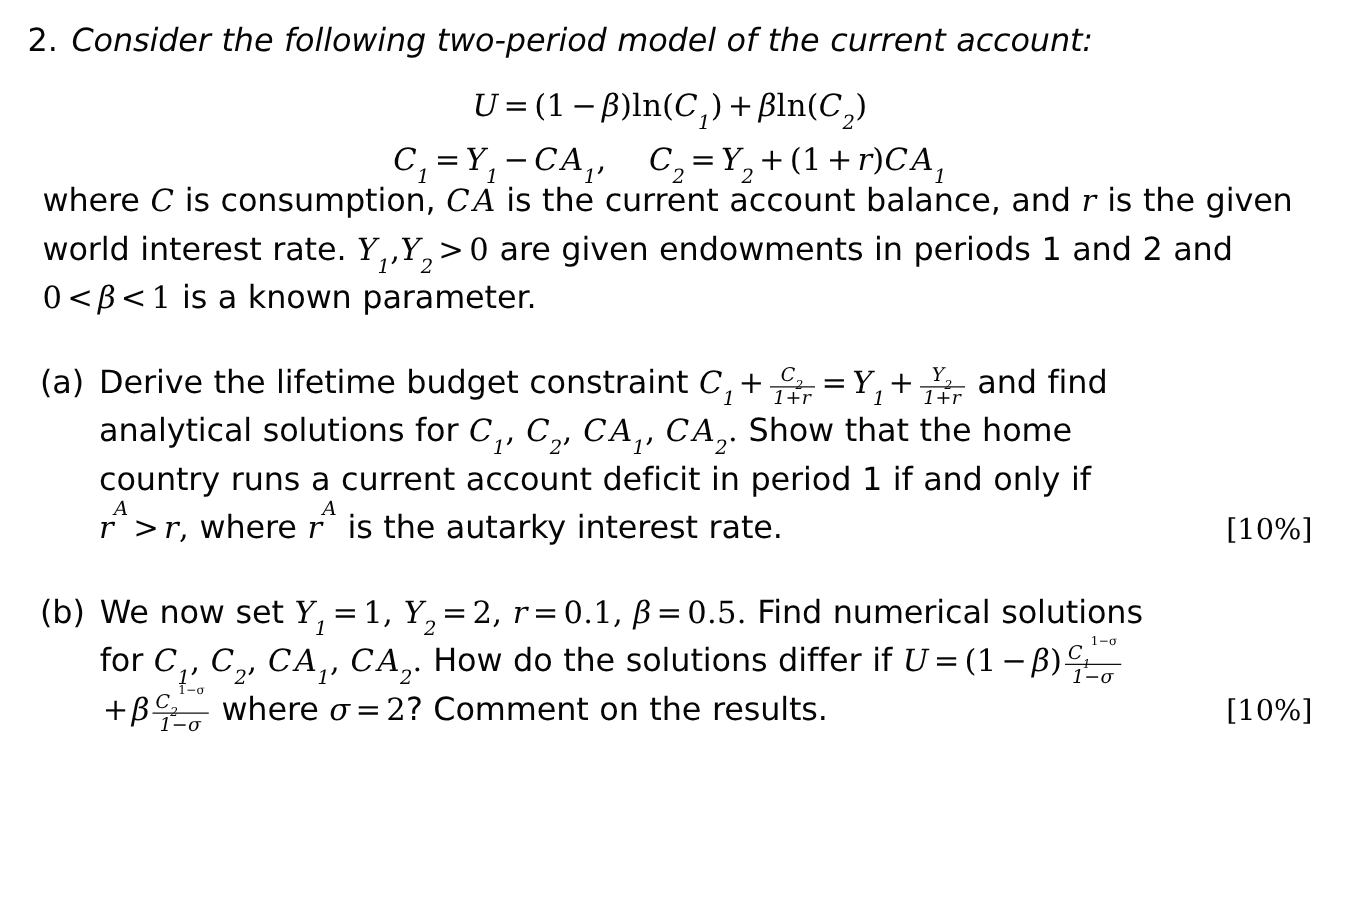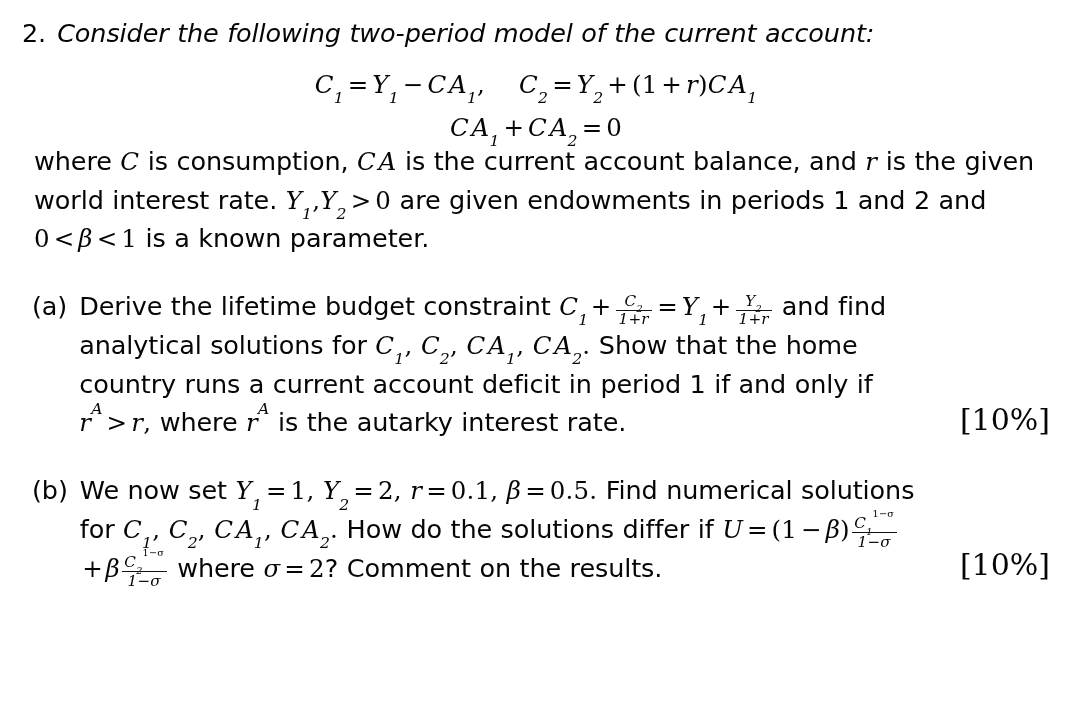--- a/index.html
+++ b/index.html
@@ -121,45 +121,45 @@
   .part-body {
     flex: 1 1 auto;
     position: relative;
   }
   .marks {
     position: absolute;
     right: 0;
     bottom: 0;
     font-family: "DejaVu Serif", serif;
     font-style: normal;
-    font-size: 30px;
+    font-size: 23px;
     letter-spacing: 0;
   }
   .has-marks { padding-right: 118px; }
 </style>
 </head>
 <body>
 
 <div class="page">
 
   <div class="q-head txt">
     <span class="q-num">2.</span>
     <span class="q-head-text">Consider the following two-period model of the current account:</span>
   </div>
 
   <div class="eq-block">
 
+    <div class="eq-line m">
+      <span>U</span><span class="op">=</span><span class="num">(1</span><span class="op">−</span><span>β</span><span class="rm">)ln(</span><span>C</span><sub>1</sub><span class="rm">)</span><span class="op">+</span><span>β</span><span class="rm">ln(</span><span>C</span><sub>2</sub><span class="rm">)</span>
+    </div>
 
     <div class="eq-line m">
       <span>C</span><sub>1</sub><span class="op">=</span><span>Y</span><sub>1</sub><span class="op">−</span><span>C A</span><sub>1</sub><span class="rm">,</span><span class="eq-gap"></span><span>C</span><sub>2</sub><span class="op">=</span><span>Y</span><sub>2</sub><span class="op">+</span><span class="rm">(1</span><span class="op">+</span><span>r</span><span class="rm">)</span><span>C A</span><sub>1</sub>
     </div>
 
-    <div class="eq-line m">
-      <span>C A</span><sub>1</sub><span class="op">+</span><span>C A</span><sub>2</sub><span class="op">=</span><span class="num">0</span>
-    </div>
 
   </div>
 
   <div class="where-block txt">
     <span class="line1">where </span><span class="m">C</span><span> is consumption, </span><span class="m">C A</span><span> is the current account balance, and </span><span class="m">r</span><span> is the given world interest rate. </span><span class="m"><span>Y</span><sub>1</sub><span class="rm">,</span><span>Y</span><sub>2</sub><span class="op">&gt;</span><span class="num">0</span></span><span> are given endowments in periods 1 and 2 and </span><span class="m"><span class="num">0</span><span class="op">&lt;</span><span>β</span><span class="op">&lt;</span><span class="num">1</span></span><span> is a known parameter.</span>
   </div>
 
   <div class="part">
     <div class="part-label txt">(a)</div>
     <div class="part-body txt has-marks">

